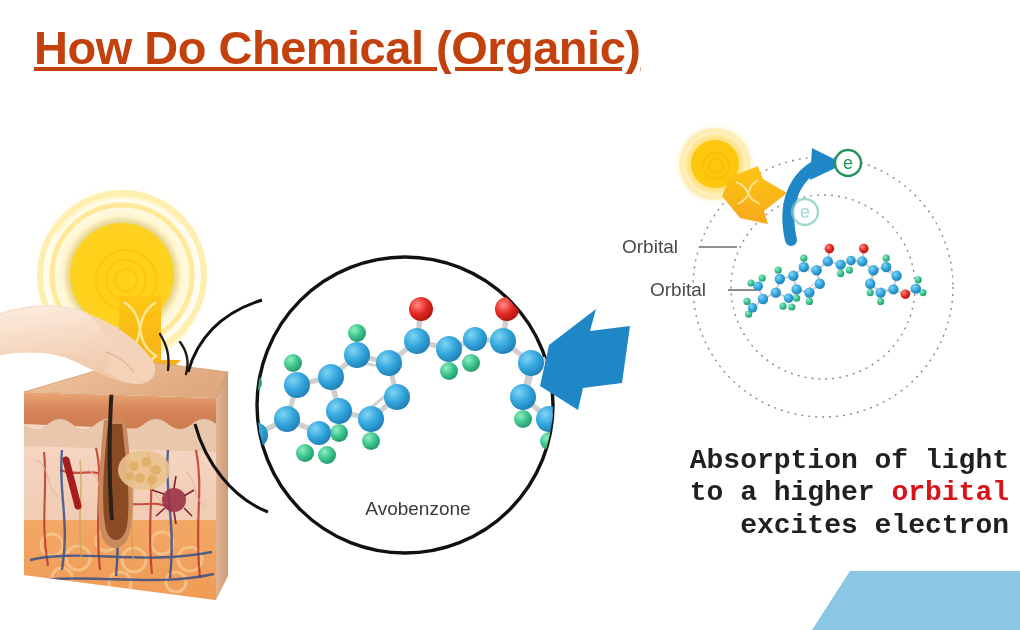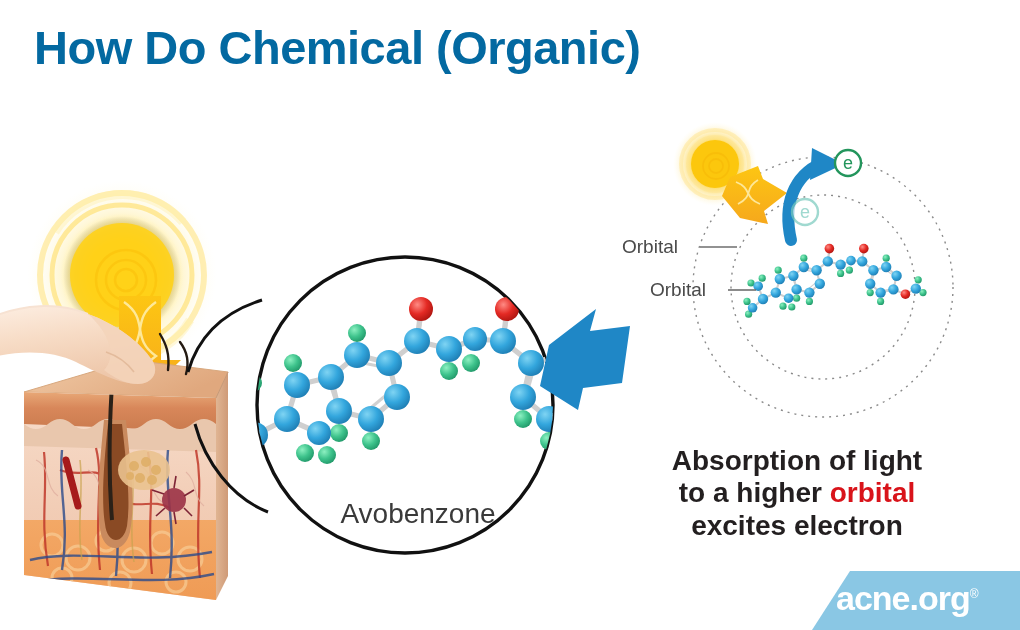--- a/index.html
+++ b/index.html
@@ -12,43 +12,44 @@
   }
   #root{position:relative;width:1020px;height:630px;}
 
   .title{
     position:absolute;left:34px;top:22px;
     width:840px;
     font-size:47px;
     font-weight:bold;
     line-height:1.12;
     letter-spacing:-0.5px;
-    color:#0369a1;
+    color:#c2410c;
+    text-decoration:underline;
   }
   .title .l2{display:block;}
 
   .stage{position:absolute;left:0;top:0;width:1020px;height:630px;}
 
   .caption{
     position:absolute;
-    left:632px;top:445px;width:330px;
-    text-align:center;
+    left:679px;top:445px;width:330px;
+    text-align:right;
     font-size:28px;
     font-weight:bold;
     line-height:1.16;
     color:#231f20;
-    font-family:Liberation Sans, sans-serif;
+    font-family:Liberation Mono, monospace;
   }
   .caption .hl{color:#d9131a;}
   .caption span.ln{display:block;}
 
   .mol-label{
     position:absolute;left:268px;top:498px;width:300px;
     text-align:center;
-    font-size:28px;
+    font-size:19px;
     color:#3a3a3a;
     font-family:"Liberation Sans", sans-serif;
   }
 
   .orb-label{
     position:absolute;
     font-size:19px;
     color:#4a4a4a;
     font-family:"Liberation Sans", sans-serif;
     white-space:nowrap;
@@ -452,16 +453,15 @@
   <div class="mol-label">Avobenzone</div>
 
   <div class="caption">
     <span class="ln">Absorption of light</span>
     <span class="ln"><span>to a higher </span><span class="hl">orbital</span></span>
     <span class="ln">excites electron</span>
   </div>
 
   <div class="logo">
     <div class="plate"></div>
-    <div class="txt"><span>acne.org</span><span class="reg">®</span></div>
   </div>
 
 </div>
 
 </body></html>

